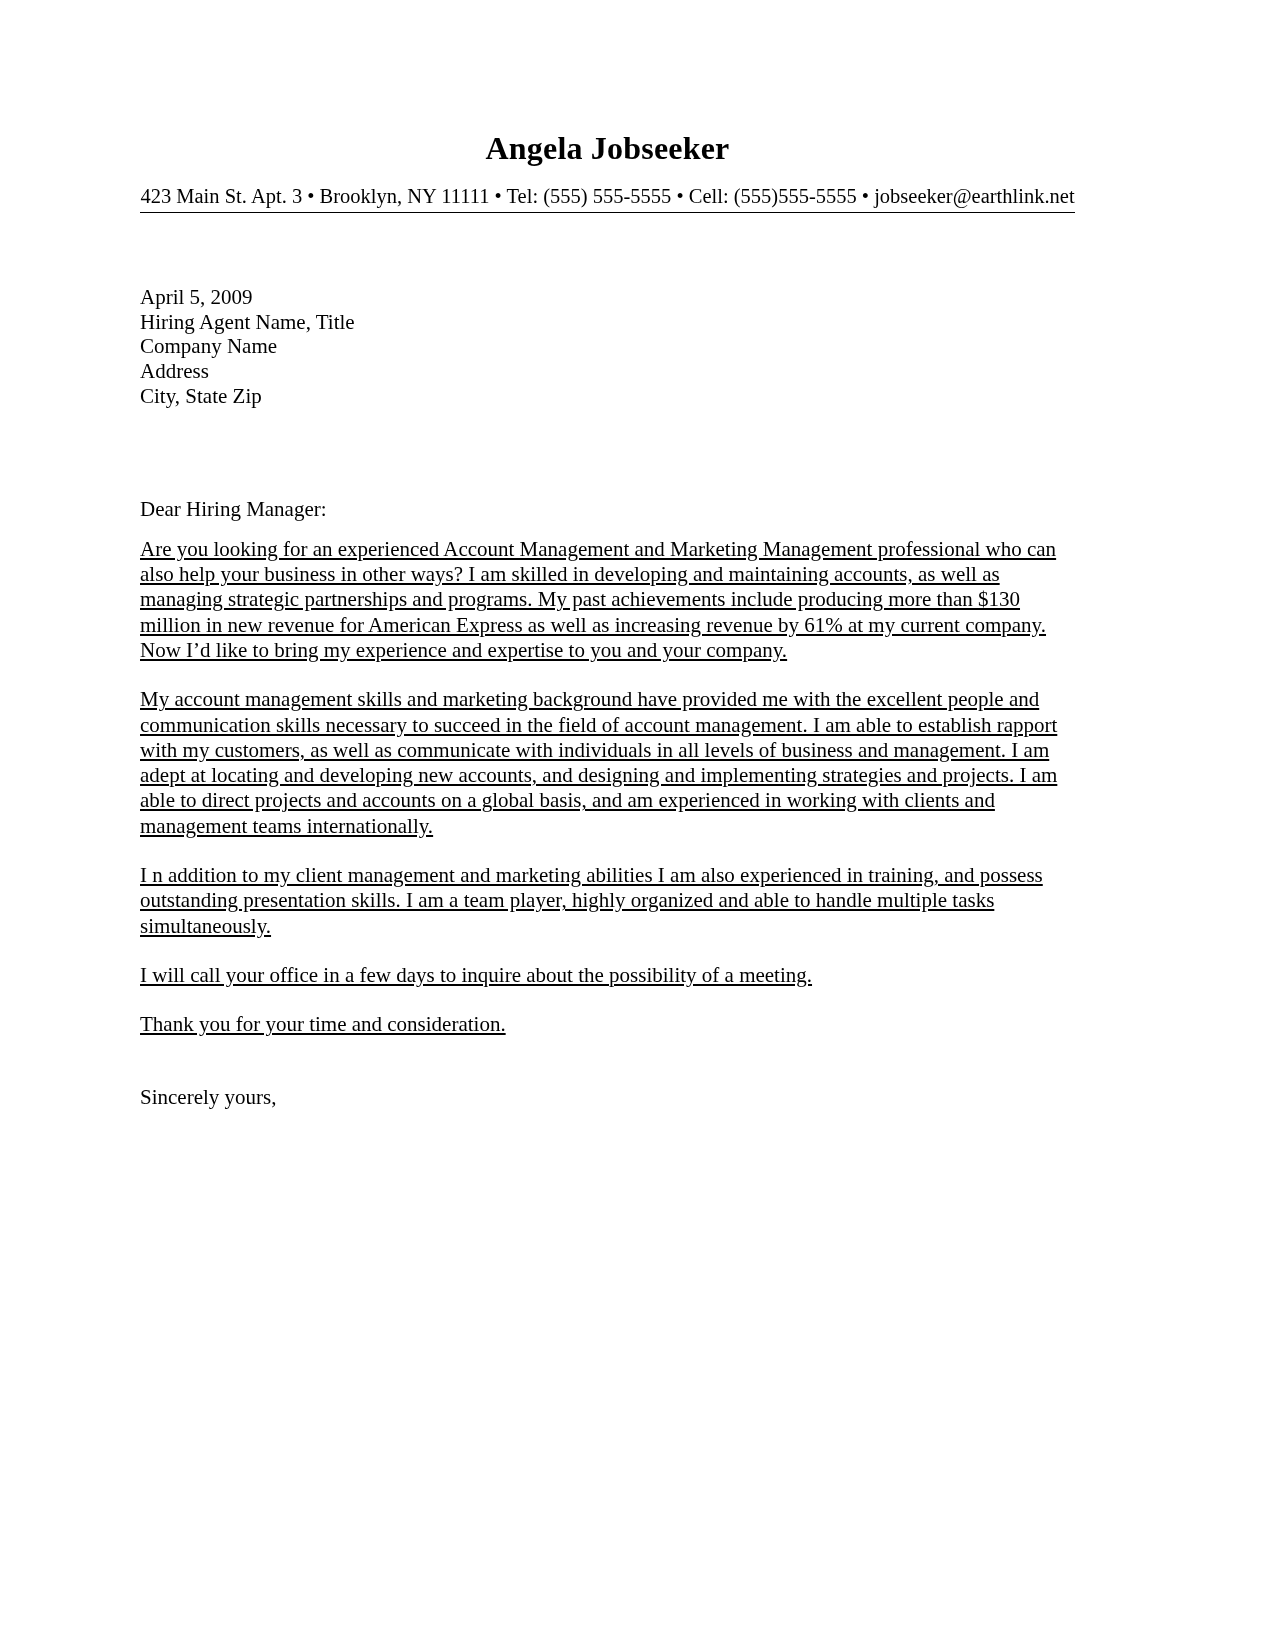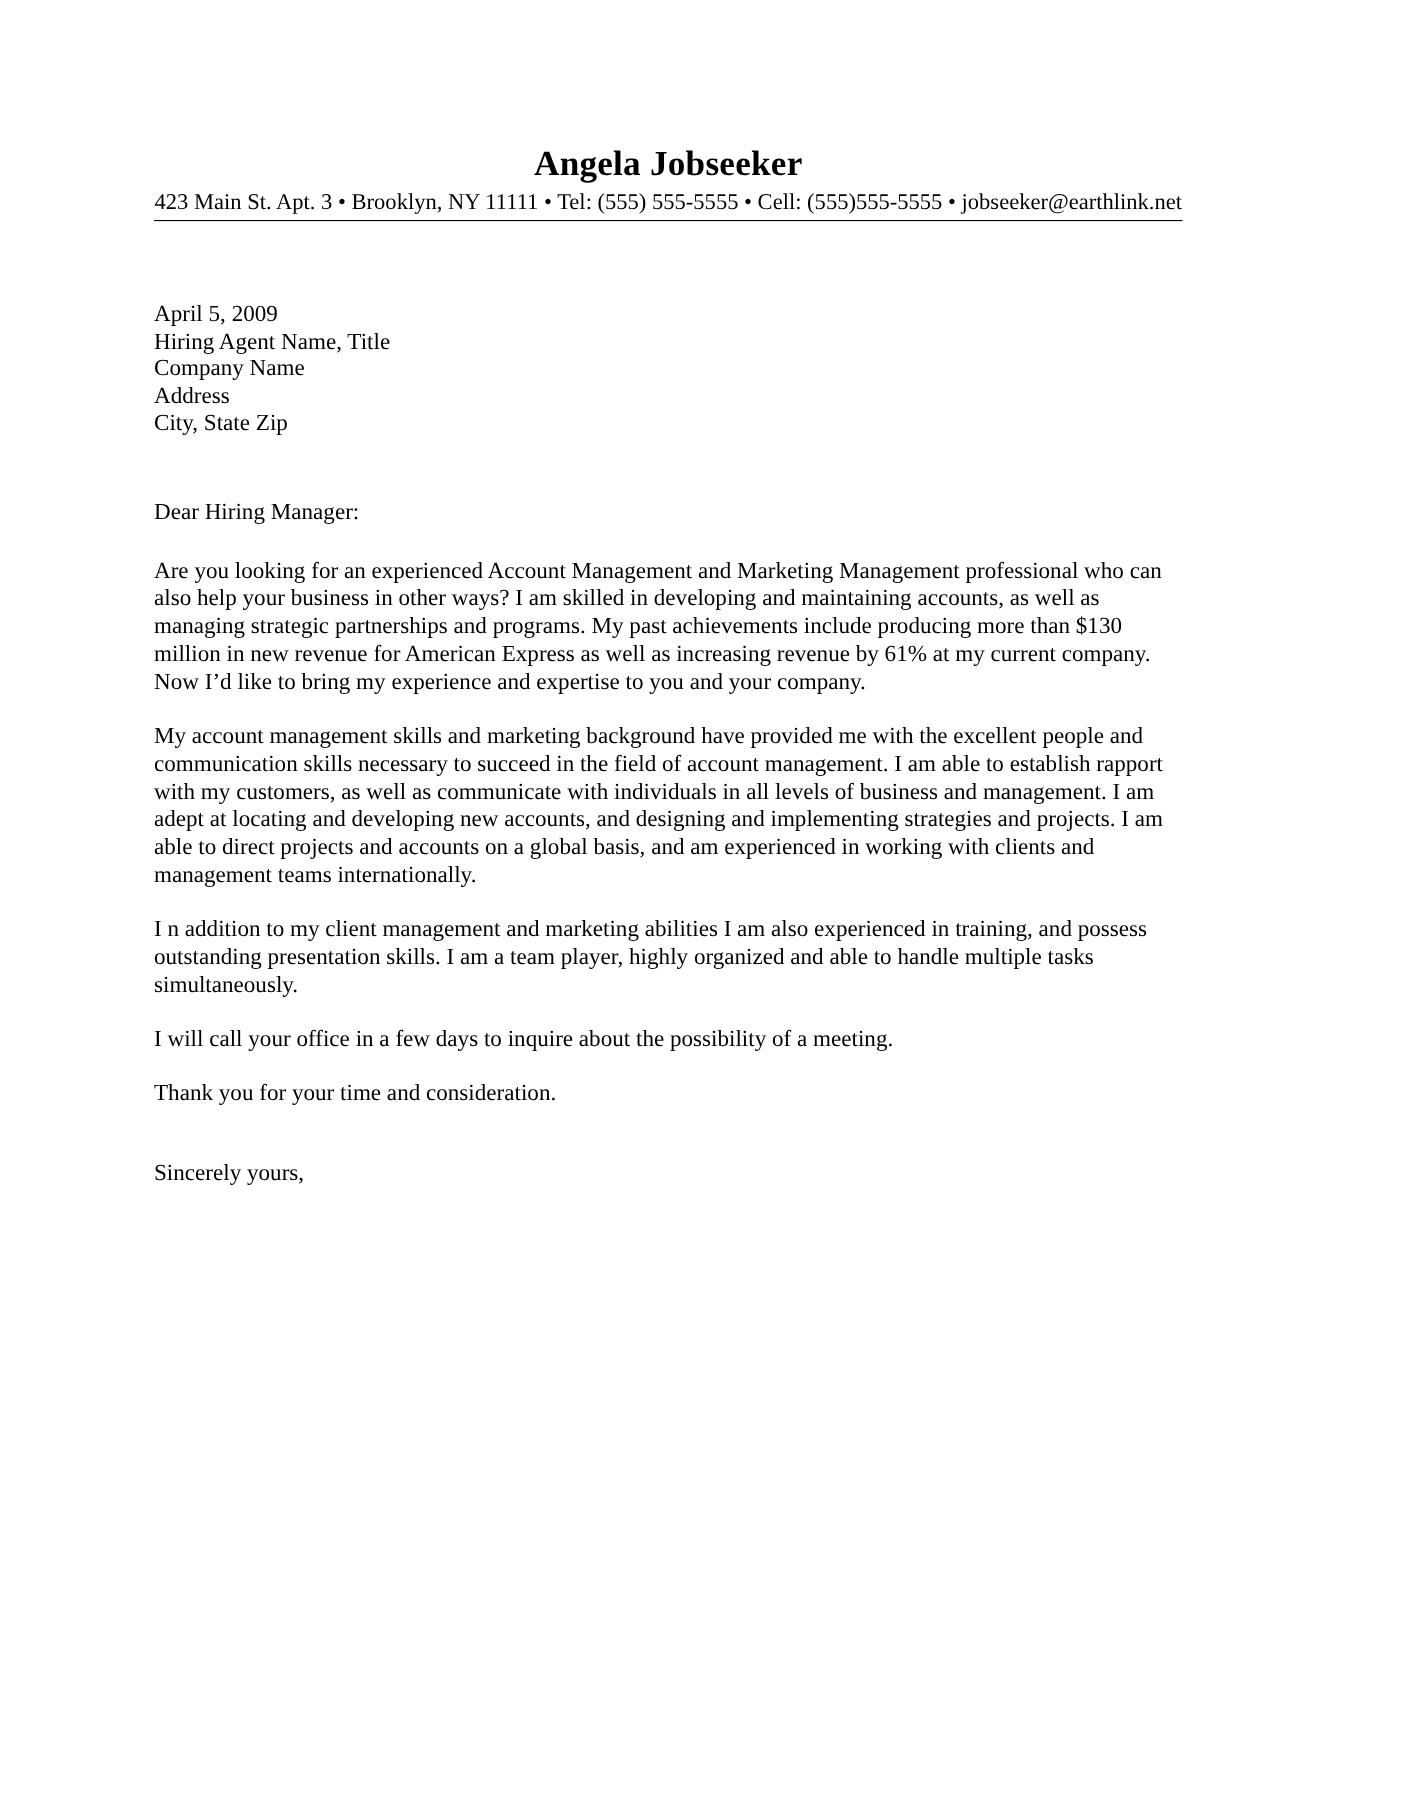--- a/index.html
+++ b/index.html
@@ -36,48 +36,49 @@
     font-size: 32px;
     font-weight: bold;
     line-height: 1.05;
     letter-spacing: 0.2px;
     white-space: nowrap;
   }
   .letterhead-contact {
     font-size: 20.5px;
     line-height: 1.25;
     white-space: nowrap;
-    margin-top: 6px;
+    margin-top: 18px;
     padding-bottom: 3px;
   }
   .letterhead-rule {
     border: 0;
     border-top: 1.6px solid #000000;
     margin: 0;
     width: 100%;
   }
 
   
   .address-block {
     margin-top: 72px;
     font-size: 21px;
     line-height: 24.6px;
   }
   .address-line {
     white-space: nowrap;
   }
 
   .salutation {
-    margin-top: 57px;
+    margin-top: 89px;
     font-size: 21px;
     line-height: 24.6px;
   }
 
   .body-paragraphs {
-    margin-top: 28px;
+    margin-top: 15px;
+    text-decoration: underline;
   }
   .para {
     font-size: 21px;
     line-height: 25.3px;
     text-align: left;
     margin: 0 0 24px 0;
   }
   .para:last-child {
     margin-bottom: 0;
   }

